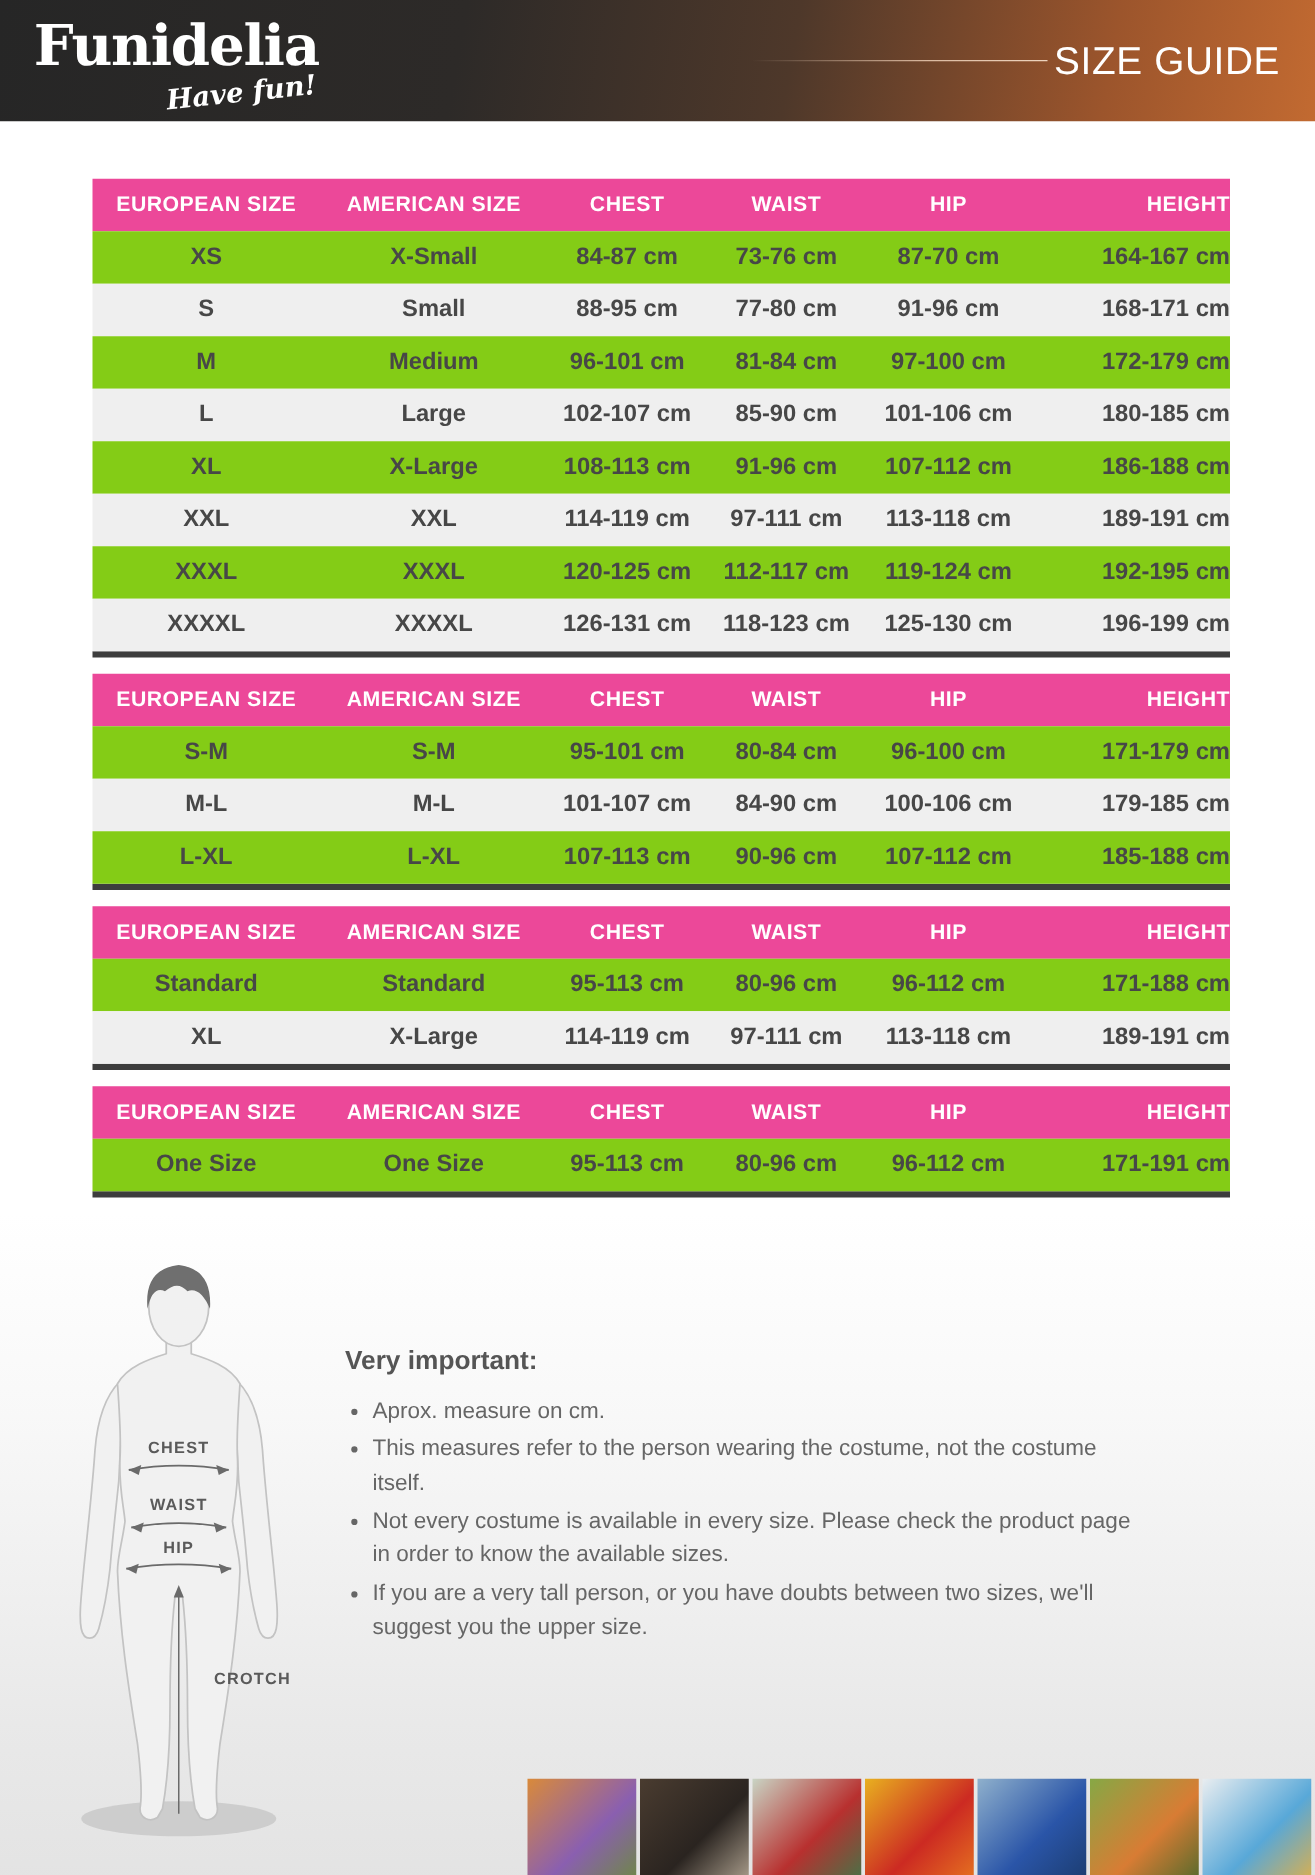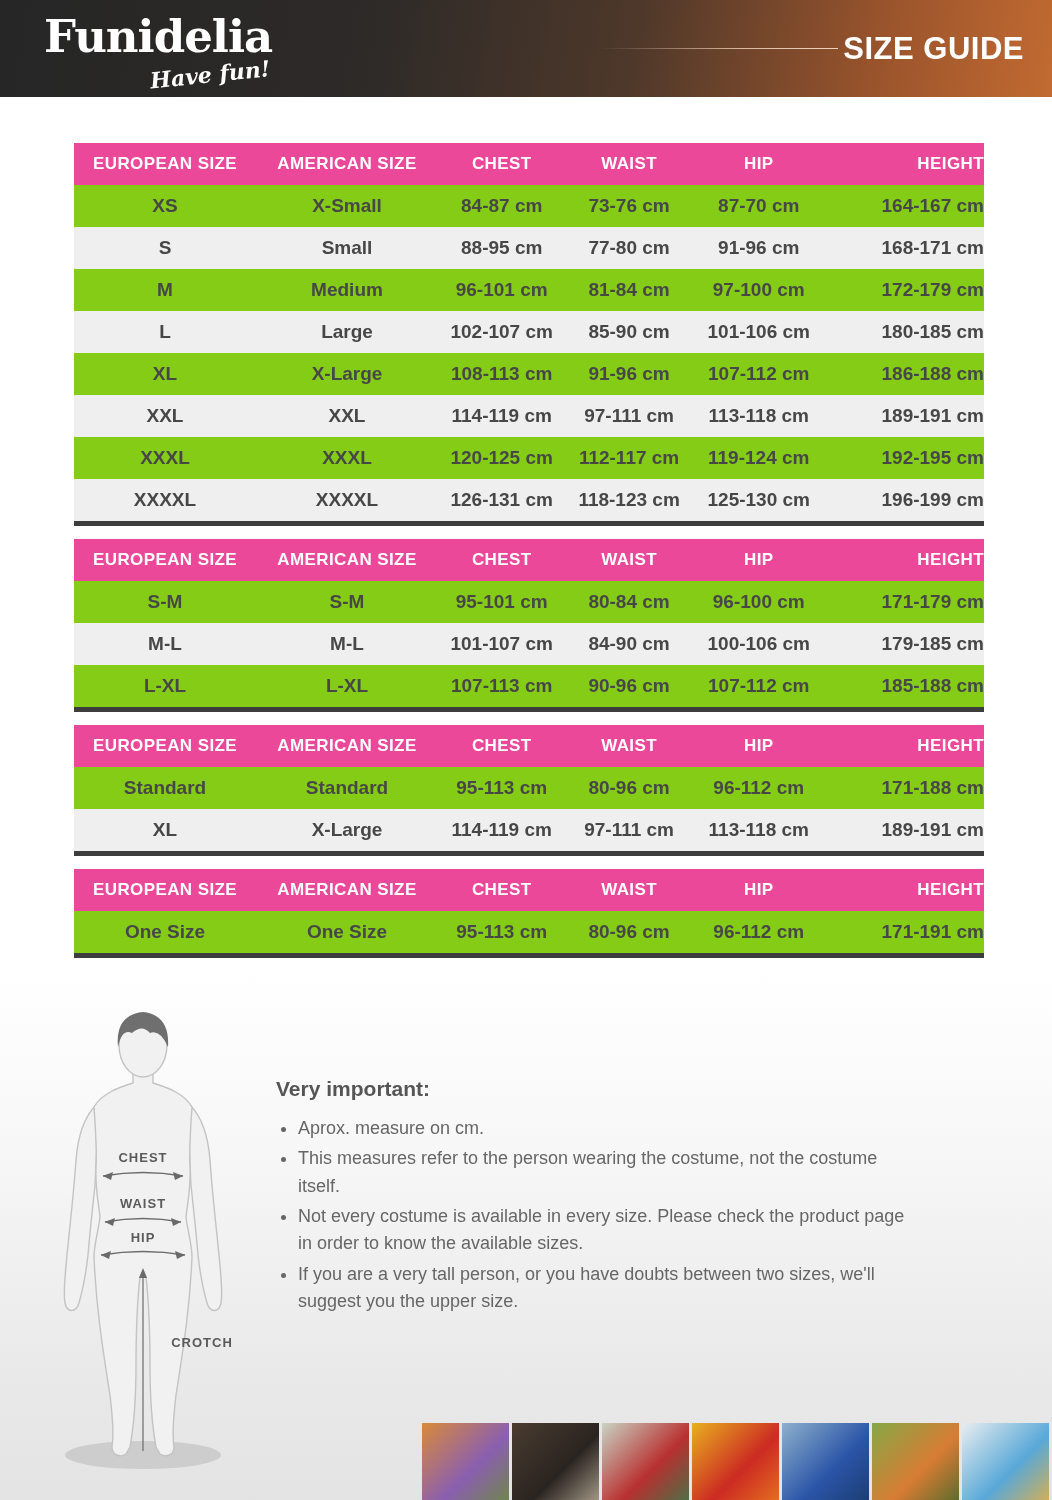--- a/index.html
+++ b/index.html
@@ -2,30 +2,30 @@
 <html><head>
 <meta charset="utf-8">
 <style>
   * { margin:0; padding:0; box-sizing:border-box; }
   html,body { width:1052px; height:1500px; background:#ffffff; overflow:hidden;
               font-family:"Liberation Sans", sans-serif; }
 
   
   .banner { position:relative; width:1052px; height:97px;
             background:linear-gradient(100deg,#262626 0%,#2d2a28 35%,#4e382a 60%,#9c552c 84%,#c26a31 100%); }
-  .logo-wrap { position:absolute; left:44px; top:14px; color:#ffffff; }
+  .logo-wrap { position:absolute; left:27px; top:14px; color:#ffffff; }
   .logo-main { font-family:"DejaVu Serif", serif; font-weight:800; font-size:45px;
                letter-spacing:-1px; line-height:1; }
   .logo-tagline { font-family:"DejaVu Serif", serif; font-style:italic; font-weight:700;
                   font-size:22px; text-align:right; margin-top:-4px; margin-right:2px;
                   transform:rotate(-6deg); transform-origin:right center; }
   .banner-right { position:absolute; right:28px; top:0; height:97px; display:flex; align-items:center; }
   .banner-line { position:absolute; right:214px; top:48px; width:237px; height:1px;
                  background:linear-gradient(90deg, rgba(255,225,200,0) 0%, rgba(255,225,200,0.75) 60%, rgba(255,235,215,0.85) 100%); }
-  .banner-title { color:#ffffff; font-size:31px; font-weight:700; letter-spacing:0.5px; }
+  .banner-title { color:#ffffff; font-size:31px; font-weight:400; letter-spacing:0.5px; }
 
   
   .tables { margin:46px 68px 0 74px; width:910px; }
   .size-table { width:910px; border-bottom:5px solid #3d3d3d; margin-bottom:13px; }
   .t-row { display:flex; width:100%; height:42px; align-items:center; background:#84cc16; }
   .t-row.alt { background:#efefef; }
   .t-row.t-head { background:#ec4899; }
   .t-cell { text-align:center; font-size:19px; font-weight:600; color:#474747; }
   .t-head .t-cell { color:#ffffff; font-size:17px; font-weight:700; letter-spacing:0.4px; }
   .c0,.c1 { width:20%; font-weight:700; }

